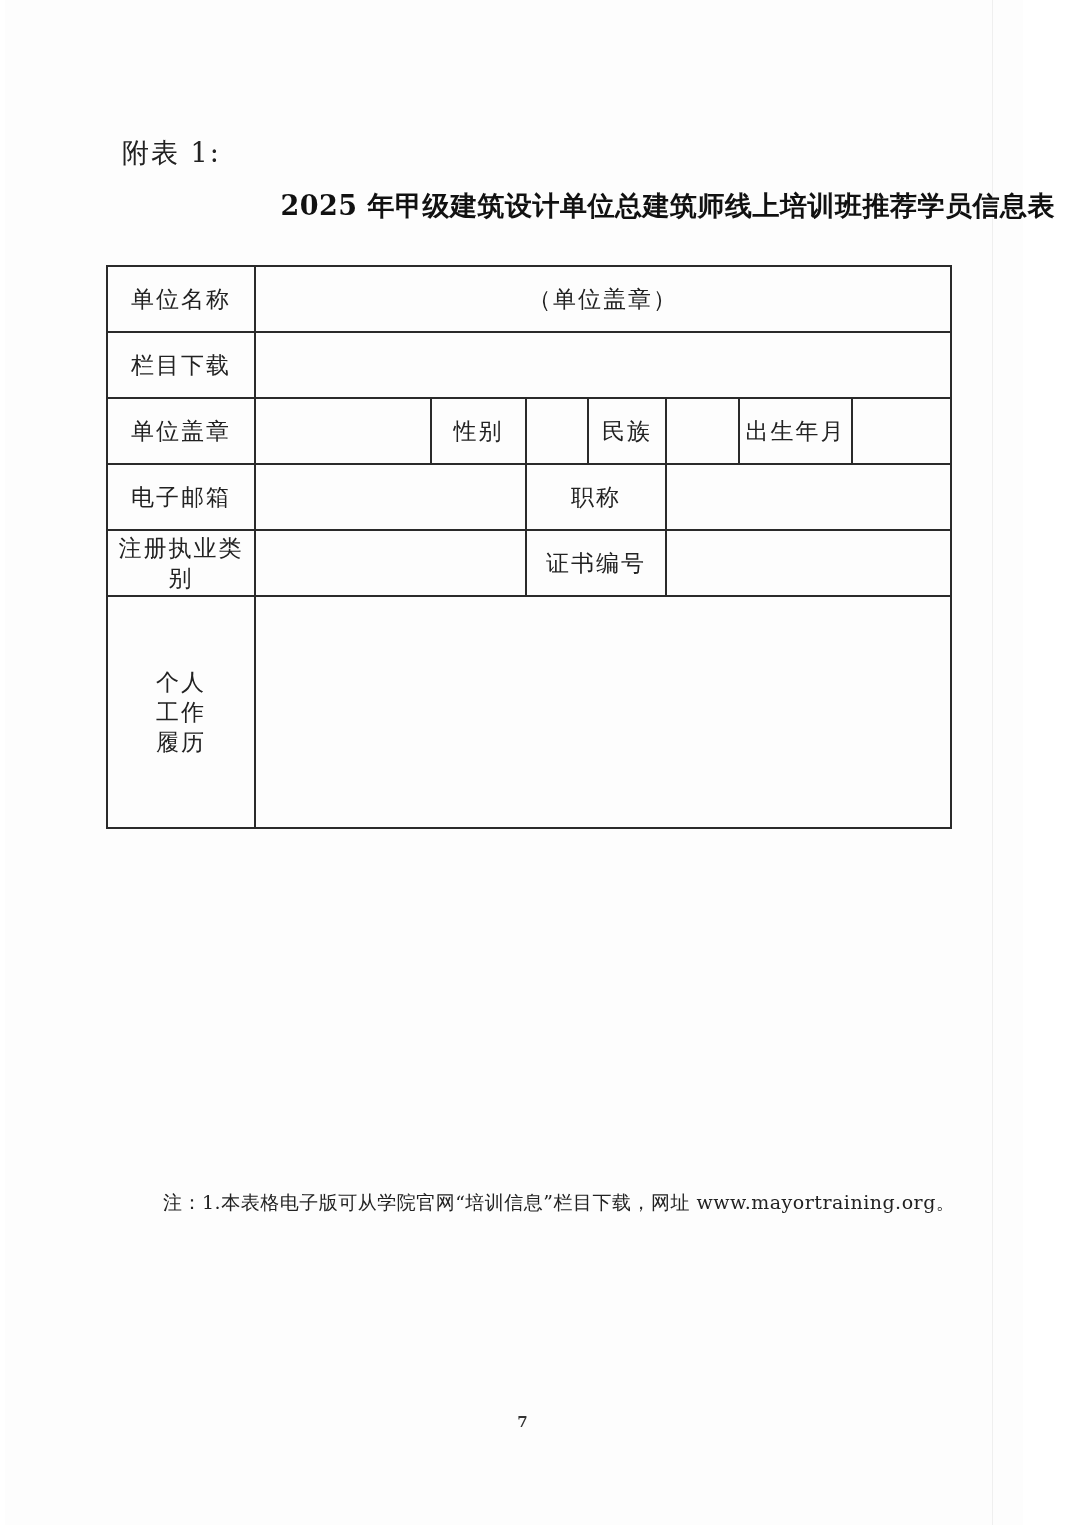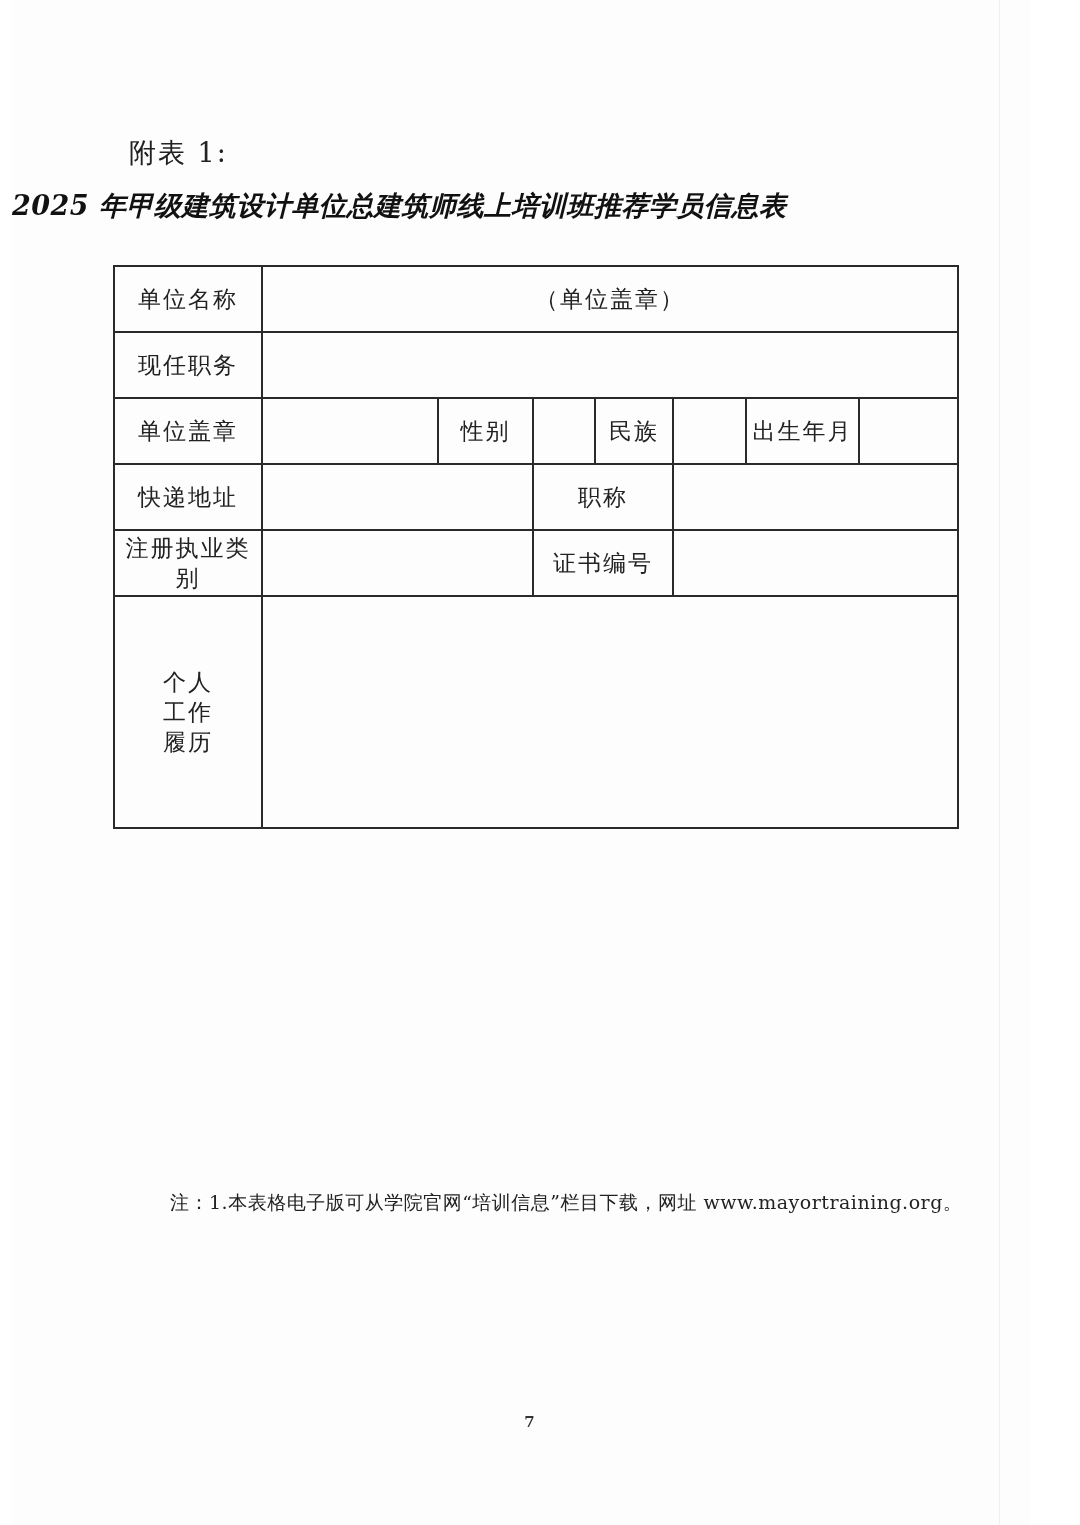--- a/index.html
+++ b/index.html
@@ -1,22 +1,22 @@
 <!DOCTYPE html>
 <html><head>
 <meta charset="utf-8">
 <style>
   html, body { margin:0; padding:0; background:#ffffff; }
   body { width:1080px; height:1525px; position:relative; overflow:hidden;
          font-family:"DejaVu Serif", "Liberation Serif", serif; color:#1a1a1a; }
-  .page { position:absolute; left:12px; top:0; width:1018px; height:1525px; background:#fdfdfd; }
+  .page { position:absolute; left:5px; top:0; width:1018px; height:1525px; background:#fdfdfd; }
   .edge { position:absolute; right:30px; top:0; width:1px; height:1525px; background:#efefef; }
   .annex { position:absolute; left:117px; top:135px; font-size:27px; letter-spacing:2px; color:#222; }
-  .title { position:absolute; left:0; width:1050px; top:188px; text-align:left;
-           font-size:27px; font-weight:bold; color:#111; letter-spacing:0.5px;font-style:italic; }
+  .title { position:absolute; left:0; width:1050px; top:188px; text-align:right;
+           font-size:27px; font-weight:bold; color:#111; letter-spacing:0.5px; }
   table.form { position:absolute; left:101px; top:265px; width:844px; border-collapse:collapse;
                table-layout:fixed; }
   table.form td { border:2px solid #2a2a2a; font-size:23px; color:#222; padding:0;
                   text-align:center; vertical-align:middle; letter-spacing:2px; line-height:30px; }
   td.val { text-align:left; }
   td.seal { text-align:right; padding-right:10px; }
   .note { position:absolute; left:110px; top:1190px; font-size:19px; color:#222; letter-spacing:0.5px;margin-left:48px; }
   .pagenum { position:absolute; left:0; width:1035px; top:1413px; text-align:center; font-size:15px; font-weight:bold; color:#333; }
 </style>
 </head>
@@ -40,35 +40,35 @@
         <col style="width:99px">
     </colgroup>
     <tbody>
         <tr style="height:66px">
       <td>单位名称</td>
       <td colspan="7" class="seal">
         <span>（单位盖章）</span>
       </td>
     </tr>
     <tr style="height:66px">
-      <td>现任职务</td>
+      <td>栏目下载</td>
       <td colspan="7" class="val"></td>
     </tr>
     <tr style="height:66px">
       <td>单位盖章</td>
       <td class="val"></td>
       <td>性别</td>
       <td class="val"></td>
       <td>民族</td>
       <td class="val"></td>
       <td>出生年月</td>
       <td class="val"></td>
     </tr>
     <tr style="height:66px">
-      <td>快递地址</td>
+      <td>电子邮箱</td>
       <td colspan="2" class="val"></td>
       <td colspan="2">职称</td>
       <td colspan="3" class="val"></td>
     </tr>
     <tr style="height:66px">
       <td>注册执业类别</td>
       <td colspan="2" class="val"></td>
       <td colspan="2">证书编号</td>
       <td colspan="3" class="val"></td>
     </tr>

